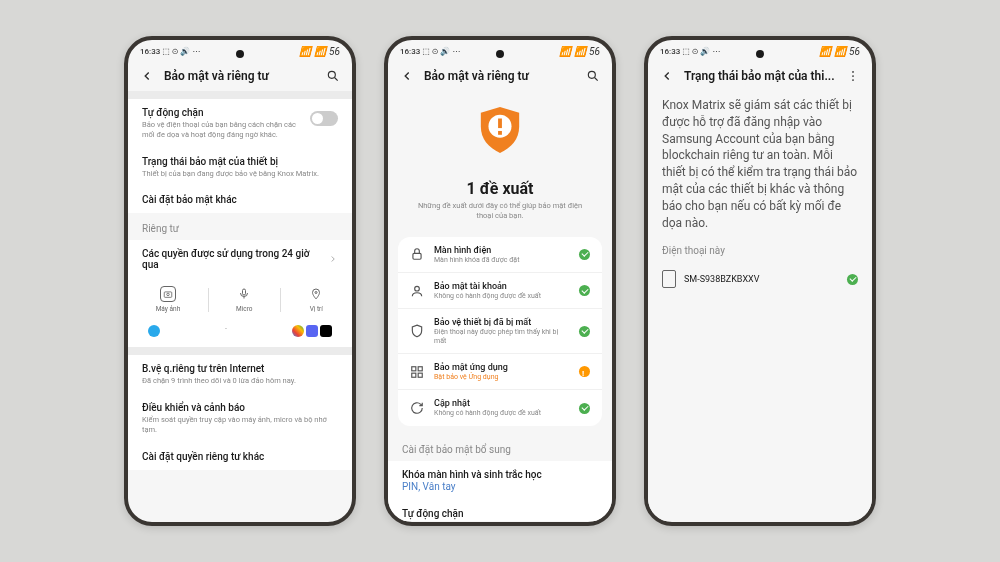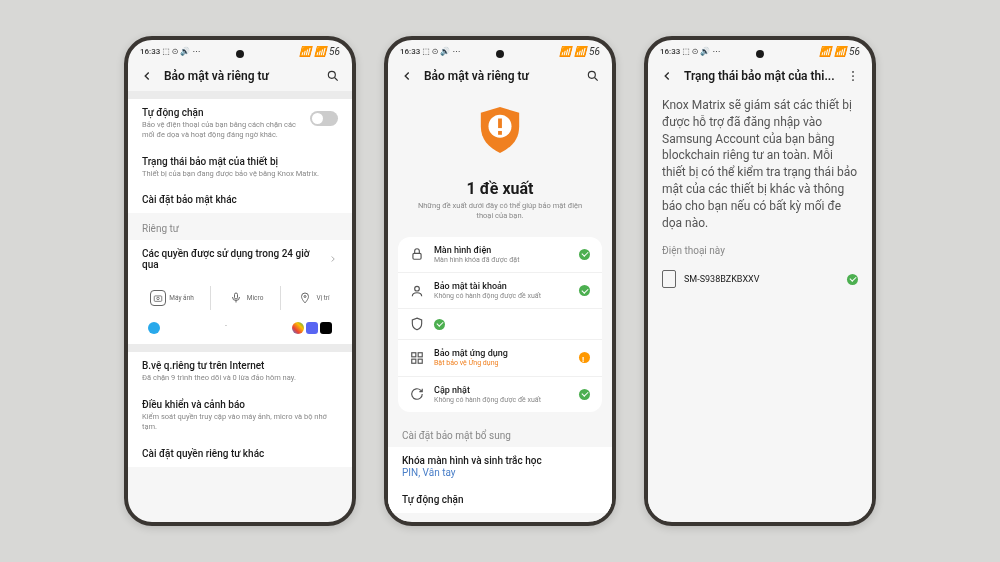--- a/index.html
+++ b/index.html
@@ -22,21 +22,21 @@
 .item-sub { font-size: 7.5px; color: #888; margin-top: 2px; line-height: 1.3; }
 .item-sub-blue { font-size: 10px; color: #4a7fc8; margin-top: 1px; }
 .toggle-item { display: flex; justify-content: space-between; align-items: flex-start; gap: 8px; }
 .toggle-item > div:first-child { flex: 1; }
 .toggle { width: 28px; height: 15px; background: #ccc; border-radius: 10px; position: relative; flex-shrink: 0; margin-top: 4px; }
 .toggle::after { content: ''; position: absolute; width: 11px; height: 11px; background: #fff; border-radius: 50%; top: 2px; left: 2px; }
 .section-label { font-size: 10px; color: #888; padding: 10px 14px 6px; background: #f6f6f6; }
 .chevron-item { display: flex; justify-content: space-between; align-items: center; }
 .chevron { width: 10px; height: 10px; color: #999; }
 .icon-row { display: flex; justify-content: space-around; padding: 8px 14px; background: #fff; }
-.icon-col { display: flex; flex-direction: row; align-items: center; gap: 3px; }
+.icon-col { display: flex; flex-direction: column; align-items: center; gap: 3px; }
 .icon-col-icon { width: 16px; height: 16px; border: 1px solid #666; border-radius: 4px; display: flex; align-items: center; justify-content: center; }
 .icon-col-label { font-size: 6.5px; color: #666; }
 .icon-divider { width: 1px; height: 24px; background: #ddd; align-self: center; }
 .app-icons { display: flex; justify-content: space-between; padding: 4px 20px 10px; background: #fff; }
 .app-icon-group { display: flex; gap: 2px; }
 .mini-icon { width: 12px; height: 12px; border-radius: 3px; }
 
 .shield-container { display: flex; flex-direction: column; align-items: center; padding: 14px 14px 8px; }
 .shield-icon { width: 46px; height: 50px; }
 .rec-title { font-size: 16px; font-weight: 700; color: #1a1a1a; margin-top: 24px; }
@@ -214,20 +214,24 @@
         <div class="card-item-body">
           <div class="card-item-title">Bảo mật tài khoản</div>
           <div class="card-item-sub">Không có hành động được đề xuất</div>
         </div>
         <div class="status-dot green"></div>
       </div>
       <div class="card-item">
         <svg class="card-item-icon" viewBox="0 0 24 24" fill="none" stroke="currentColor" stroke-width="2">
             <path d="M12 2l8 3v6c0 5-3 9-8 11-5-2-8-6-8-11V5l8-3z"></path>
           </svg>
+        <div class="card-item-body">
+          <div class="card-item-title">Bảo vệ thiết bị đã bị mất</div>
+          <div class="card-item-sub">Điện thoại này được phép tìm thấy khi bị mất</div>
+        </div>
         <div class="status-dot green"></div>
       </div>
       <div class="card-item">
         <svg class="card-item-icon" viewBox="0 0 24 24" fill="none" stroke="currentColor" stroke-width="2">
             <rect x="3" y="3" width="7" height="7"></rect>
             <rect x="14" y="3" width="7" height="7"></rect>
             <rect x="3" y="14" width="7" height="7"></rect>
             <rect x="14" y="14" width="7" height="7"></rect>
           </svg>
         <div class="card-item-body">

